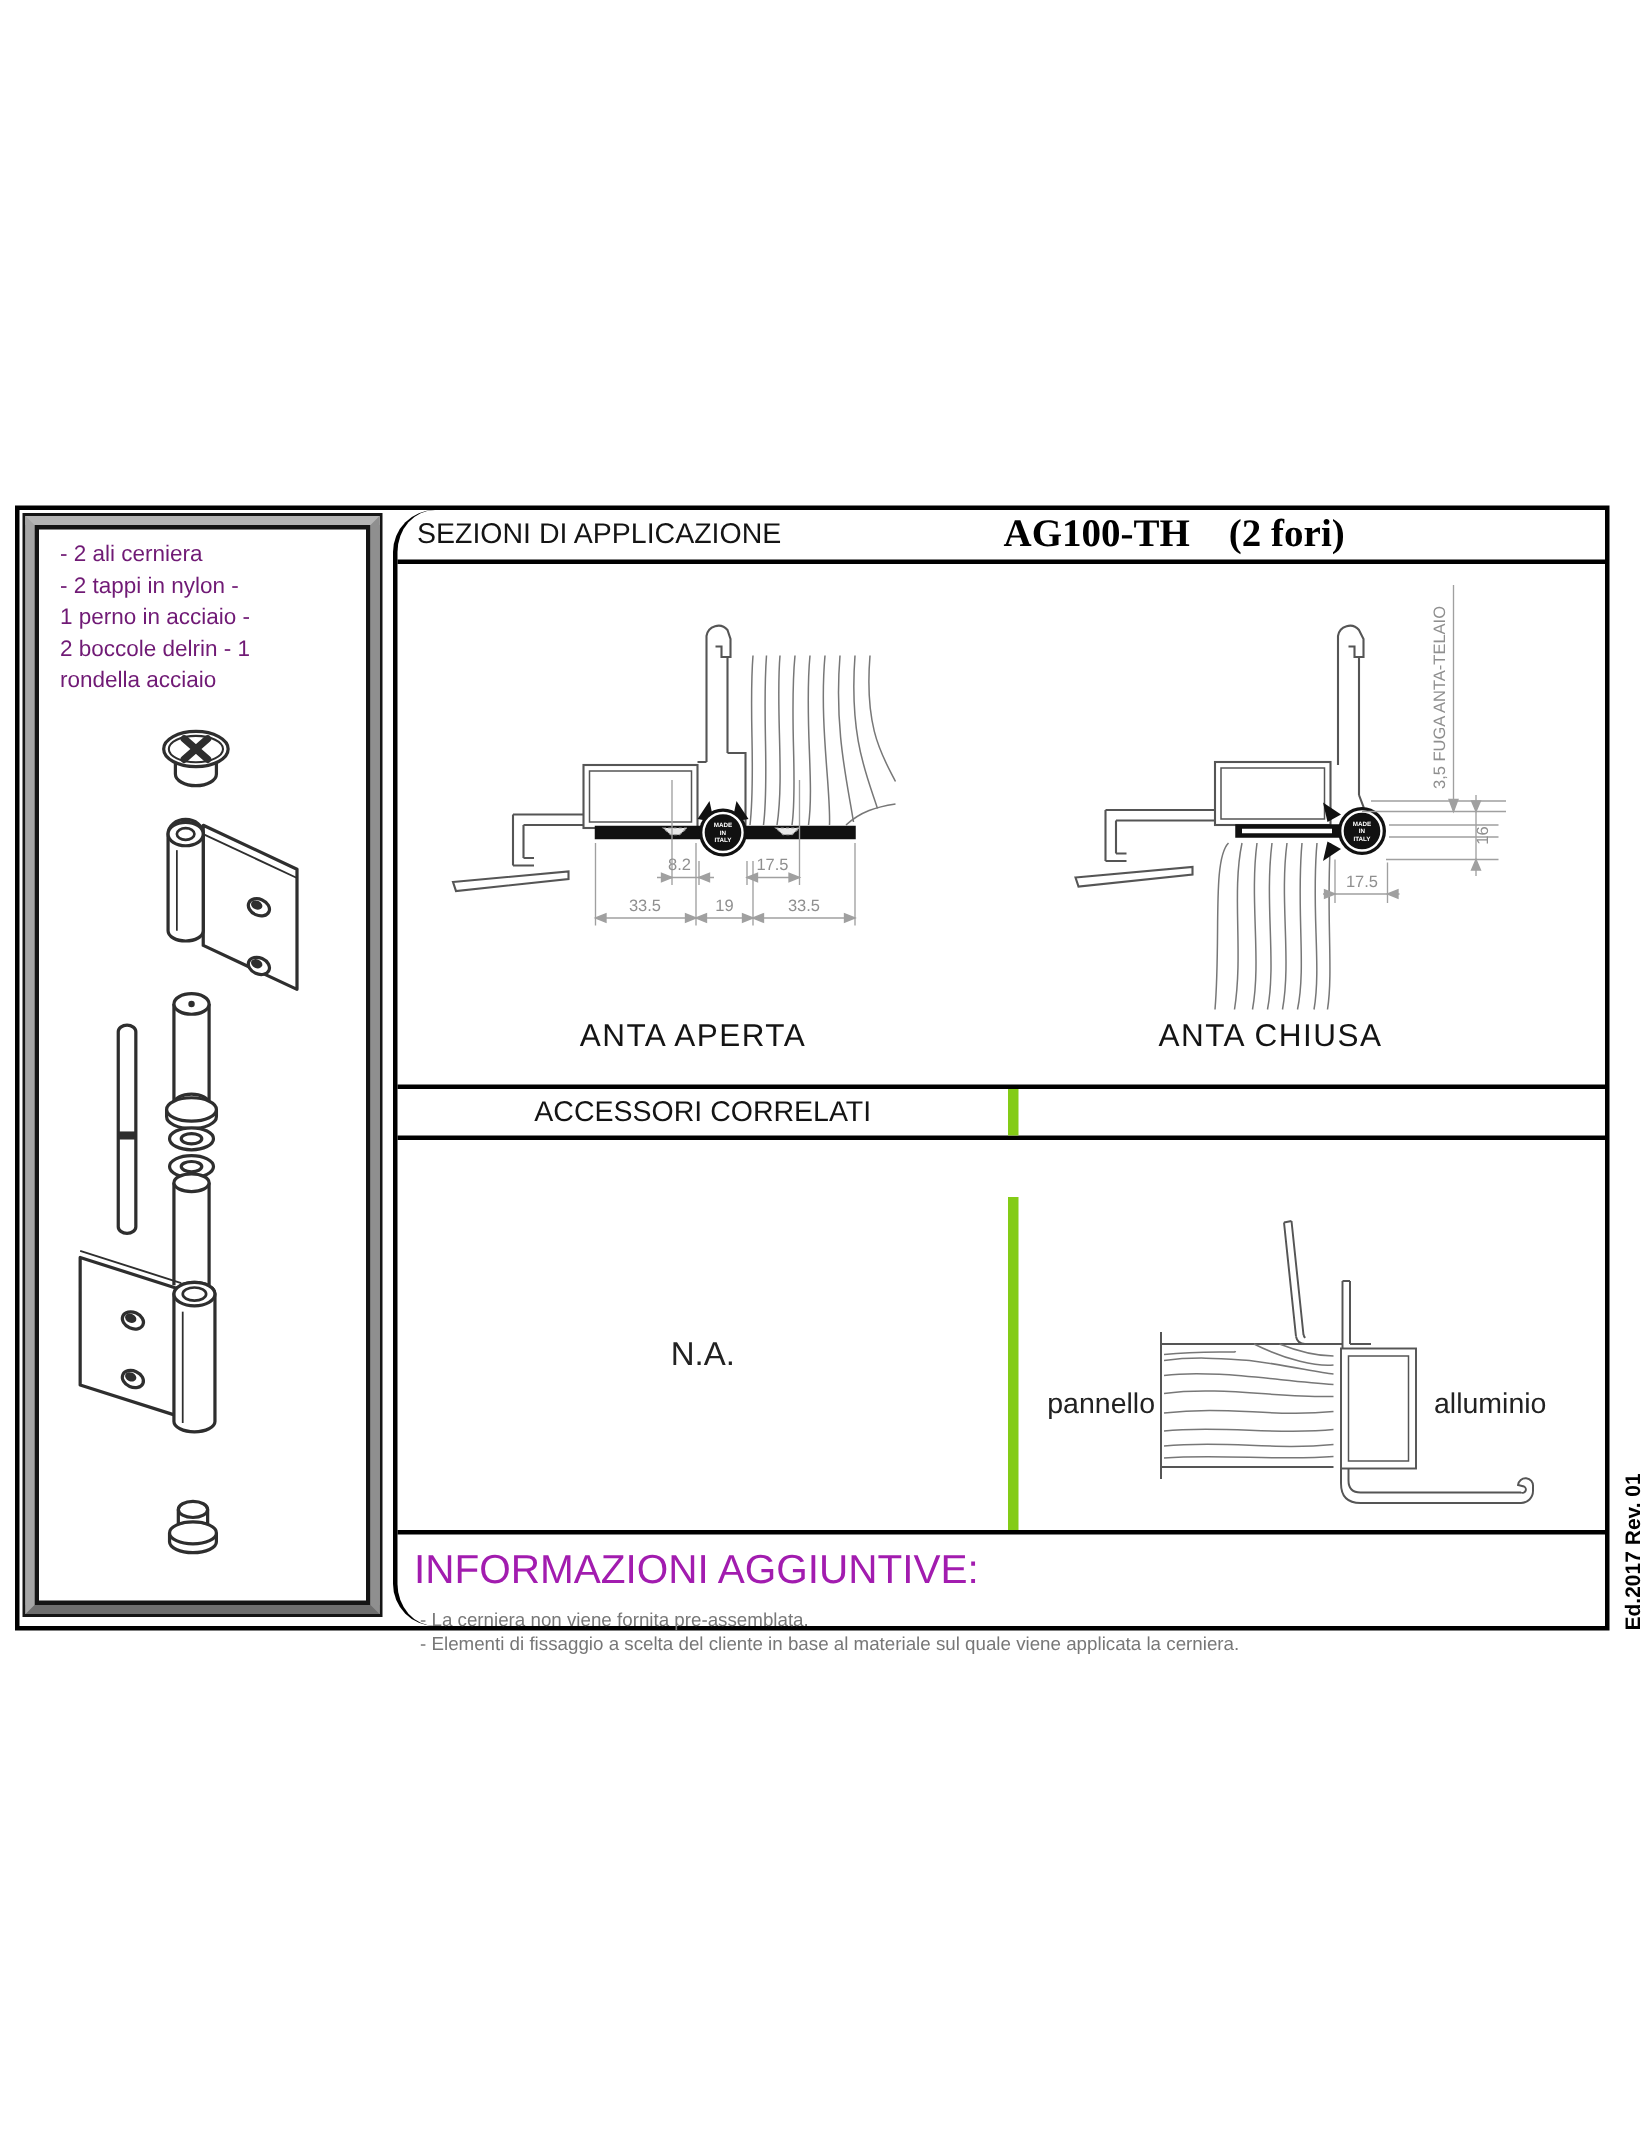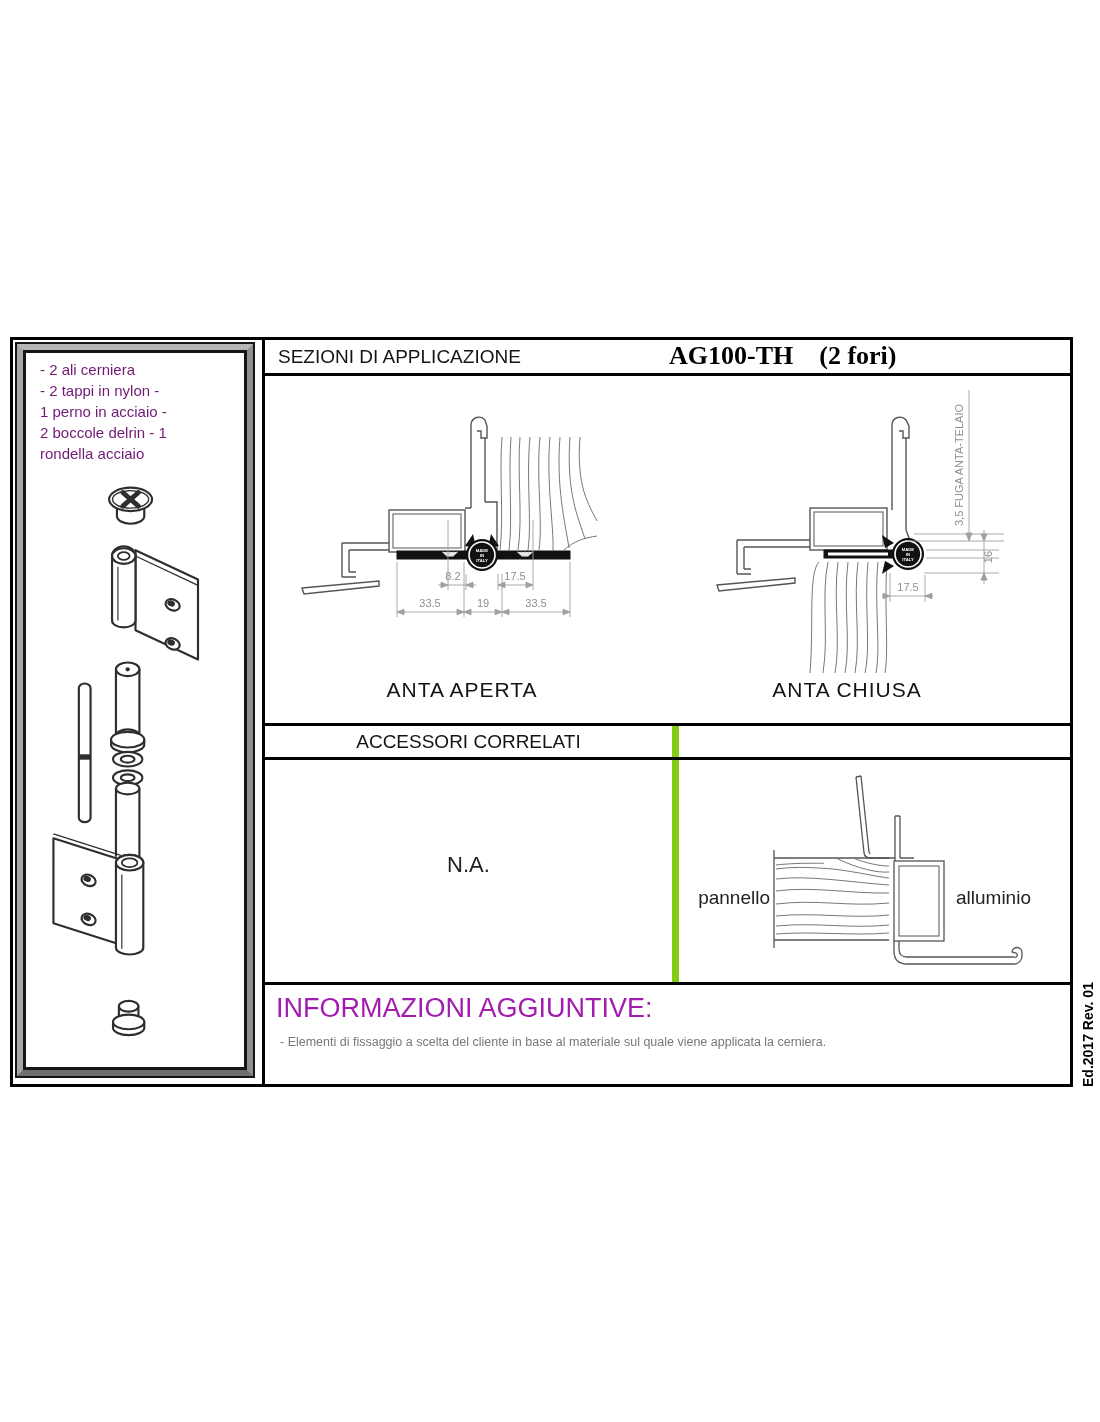--- a/index.html
+++ b/index.html
@@ -9,28 +9,28 @@
   #sheet{position:absolute;left:10px;top:337px;width:1057px;height:744px;border:3px solid #000;}
   
   .conf-outer{position:absolute;left:2px;top:2px;width:240px;height:736px;border:2px solid #151515;box-sizing:border-box;}
   .conf-mid{width:100%;height:100%;box-sizing:border-box;
             border:6px solid #8f8f8f;border-top-color:#b5b5b5;border-left-color:#a6a6a6;border-bottom-color:#6e6e6e;}
   .conf-inner{width:100%;height:100%;box-sizing:border-box;border:3px solid #151515;background:#fff;position:relative;}
   .conf-title{text-align:center;font-size:26px;letter-spacing:.5px;margin-top:10px;color:#141414;}
   .conf-lines{margin:6px 0 0 14px;font-size:15px;line-height:21px;color:#701a75;}
   .conf-art{position:absolute;left:4px;top:118px;}
   
-  #rightcol{position:absolute;left:249px;top:0;width:808px;height:744px;border-left:3px solid #000;box-sizing:border-box;}
+  #rightcol{position:absolute;left:249px;top:0;width:808px;height:744px;border-left:3px solid #000;box-sizing:border-box;border-radius:28px;}
   .row-hdr{height:33px;border-bottom:3px solid #000;position:relative;display:flex;align-items:center;}
   .sez-title{font-size:19px;margin-left:13px;letter-spacing:0px;color:#141414;}
   .prod{position:absolute;left:404px;top:1px;font-size:26px;font-weight:bold;color:#000;font-family:Liberation Serif, serif;}
   .prod .variant{margin-left:26px;}
   .row-sections{height:347px;border-bottom:3px solid #000;position:relative;}
   .row-subhdr{height:31px;border-bottom:3px solid #000;display:flex;}
-  .row-content{height:222px;border-bottom:3px solid #000;display:flex;}
+  .row-content{height:222px;border-bottom:3px solid #000;display:flex;margin-top:38px;}
   .cell-l{width:407px;border-right:7px solid #84cc16;display:flex;align-items:center;justify-content:center;position:relative;}
   .cell-r{flex:1;display:flex;align-items:center;justify-content:center;position:relative;}
   .subhdr-txt{font-size:19px;color:#141414;}
   .na-txt{font-size:22px;color:#222;position:absolute;left:0;right:0;top:92px;text-align:center;}
   .row-info{height:96px;position:relative;}
   .info-title{font-size:27px;margin:8px 0 0 11px;color:#a21caf;}
   .info-notes{margin:10px 0 0 15px;font-size:12.5px;line-height:16px;color:#777;}
   
   .drawing{position:absolute;}
   
@@ -289,20 +289,21 @@
             </g>
             <text x="72" y="139" text-anchor="end" font-size="19" fill="#222">pannello</text>
             <text x="258" y="139" font-size="19" fill="#222">alluminio</text>
           </svg>
         </div>
       </div>
 
       <div class="row-info">
         <div class="info-title">INFORMAZIONI AGGIUNTIVE:</div>
         <div class="info-notes">
+          <div>- La cerniera non viene fornita pre-assemblata.</div>
           <div>- Elementi di fissaggio a scelta del cliente in base al materiale sul quale viene applicata la cerniera.</div>
         </div>
       </div>
 
     </div>
   </div>
 
   <div id="edition">Ed.2017 Rev. 01</div>
 </div>
 

